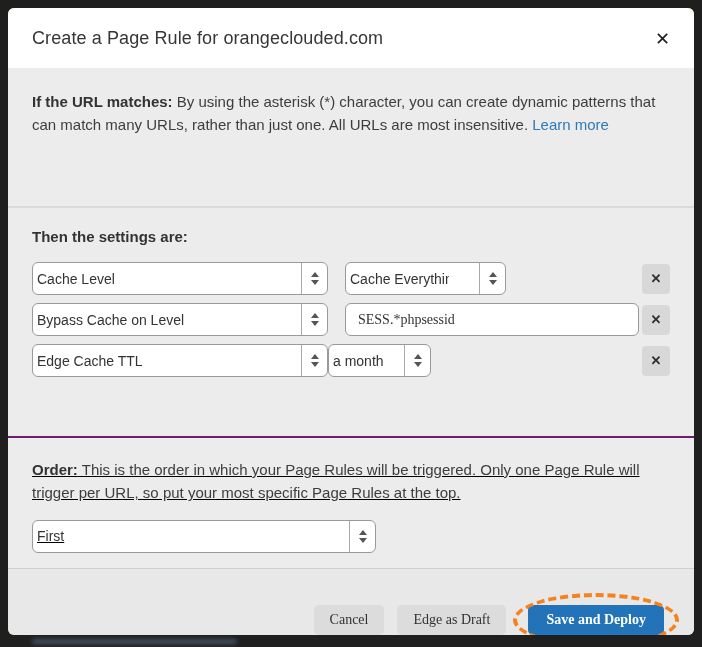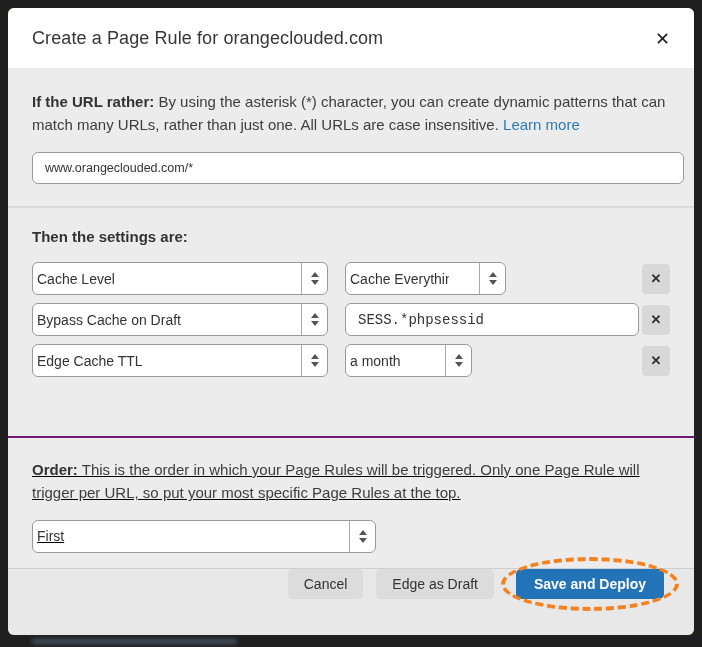--- a/index.html
+++ b/index.html
@@ -52,40 +52,40 @@
     overflow:hidden;
   }
   .stepper{
     flex:0 0 26px; align-self:stretch; border-left:1px solid #aaa;
     display:flex; flex-direction:column; align-items:center; justify-content:center; gap:3px;
   }
   .tri-up{ width:0; height:0; border-left:4px solid transparent; border-right:4px solid transparent; border-bottom:5px solid #555; }
   .tri-down{ width:0; height:0; border-left:4px solid transparent; border-right:4px solid transparent; border-top:5px solid #555; }
   .w-col1{ width:296px; }
   .w-val-sel{ width:161px; margin-left:17px;gap:30px; }
-  .w-val-sm{ width:127px; margin-left:17px; }
+  .w-val-sm{ width:103px; }
   .val-input{
     width:294px; height:33px; margin-left:17px; background:#fff;
     border:1px solid #9a9a9a; border-radius:6px; padding:0 12px;
-    font-size:14px; color:#333; font-family:Liberation Mono, monospace; outline:none;
+    font-size:14px; color:#333; font-family:Liberation Serif, serif; outline:none;
   }
   .remove-btn{
     margin-left:auto; width:28px; height:30px; background:#d8d8d8; border:none;
     border-radius:4px; font-size:13px; font-weight:700; color:#2d2d2d;
     cursor:pointer; display:flex; align-items:center; justify-content:center; font-family:inherit;
   }
   .add-setting-wrap{ margin-top:13px; display:inline-block; }
   .add-setting{
     display:inline-block; font-size:15px; padding-bottom:5px;
     border-bottom:1px dashed #8bb8dc;
   }
   .order-select{ margin-top:15px; width:344px; }
   .modal-footer{
     flex:1 1 auto; background:#e8e8e8; border-top:1px solid #cfcfcf;
-    display:flex; align-items:flex-start; justify-content:flex-end; padding-right:30px;
+    display:flex; align-items:flex-end; justify-content:flex-end; padding-right:30px;font-family:Liberation Serif, serif;
   }
   .btn{
     height:30px; padding:0 16px; border:none; border-radius:5px; font-size:14px;
     font-family:inherit; cursor:pointer; color:#333; background:#dcdcdc;
   }
   .btn + .btn, .deploy-wrap{ margin-left:13px; }
   .deploy-wrap{ position:relative; display:inline-block; margin-left:22px; }
   .btn-primary{ background:#2273b8; color:#fff; font-weight:700; padding:0 18px; }
   .annotation-ring{
     position:absolute; left:-15px; right:-15px; top:-12px; bottom:-12px;
@@ -98,22 +98,21 @@
 <div class="backdrop-smudge"></div>
 
 <div class="modal">
 
   <div class="modal-header">
     <h1 class="modal-title">Create a Page Rule for orangeclouded.com</h1>
     <button class="close-btn">✕</button>
   </div>
 
   <div class="section sec-url">
-    <p class="para"><b>If the URL rather:</b><span> By using the asterisk (*) character, you can create dynamic patterns that can match many URLs, rather than just one. All URLs are case insensitive. </span><a class="link">Learn more</a></p>
-    <input class="url-input" type="text" value="www.orangeclouded.com/*" style="">
+    <p class="para"><b>If the URL matches:</b><span> By using the asterisk (*) character, you can create dynamic patterns that can match many URLs, rather than just one. All URLs are most insensitive. </span><a class="link">Learn more</a></p>
   </div>
 
   <div class="section sec-settings">
     <h2 class="sec-heading">Then the settings are:</h2>
 
     <div class="rows">
 
       <div class="setting-row">
         <div class="select w-col1">
           <span class="sel-label">Cache Level</span>
@@ -127,21 +126,21 @@
           <span class="stepper">
               <i class="tri-up"></i>
               <i class="tri-down"></i>
             </span>
         </div>
         <button class="remove-btn">✕</button>
       </div>
 
       <div class="setting-row">
         <div class="select w-col1">
-          <span class="sel-label">Bypass Cache on Draft</span>
+          <span class="sel-label">Bypass Cache on Level</span>
           <span class="stepper">
               <i class="tri-up"></i>
               <i class="tri-down"></i>
             </span>
         </div>
         <input class="val-input" type="text" value="SESS.*phpsessid" style="">
         <button class="remove-btn">✕</button>
       </div>
 
       <div class="setting-row">

